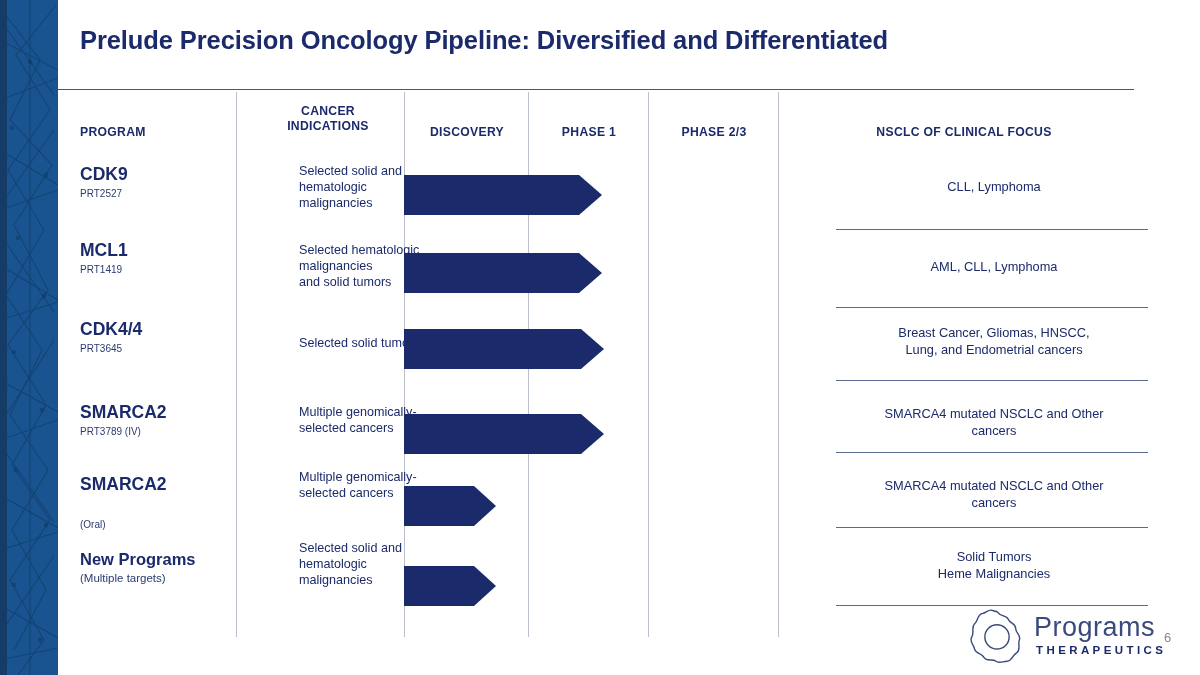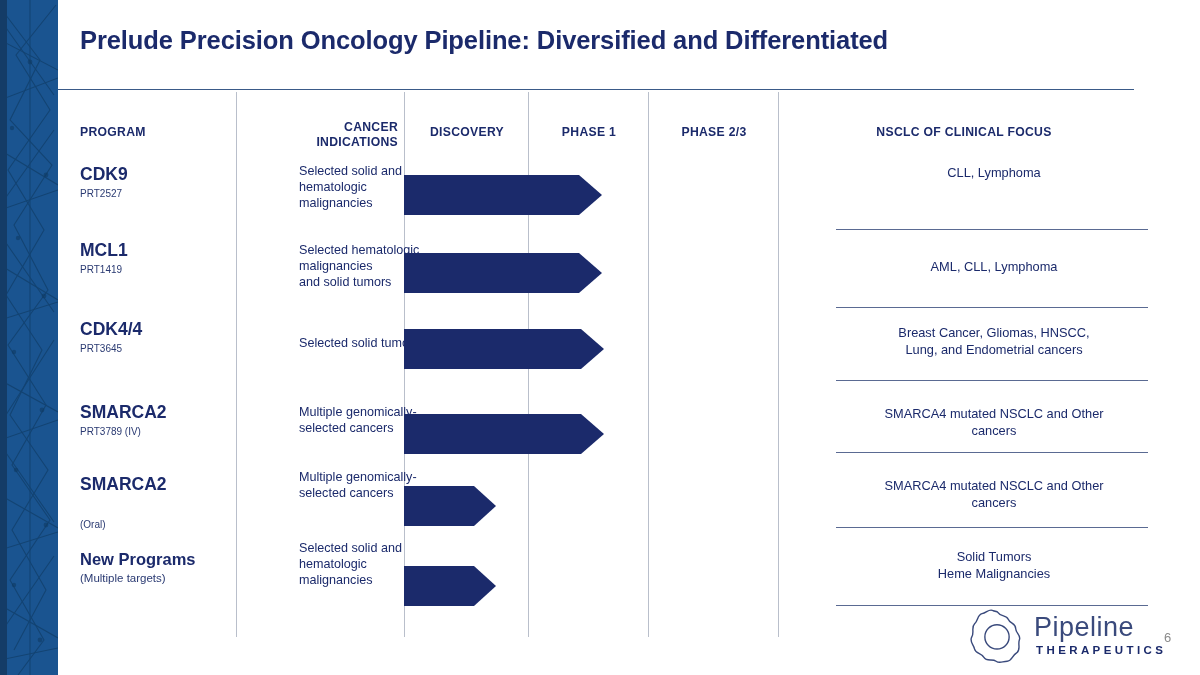--- a/index.html
+++ b/index.html
@@ -176,21 +176,21 @@
   <div id="table">
 
     <div class="vline" style="left:178px; height:545px;"></div>
     <div class="vline" style="left:346px; height:545px;"></div>
     <div class="vline" style="left:470px; height:545px;"></div>
     <div class="vline" style="left:590px; height:545px;"></div>
     <div class="vline" style="left:720px; height:545px;"></div>
 
     <div class="colhead" style="left:22px; top:33px; width:130px; text-align:left;">PROGRAM</div>
 
-    <div class="colhead" style="left:200px; top:28px; width:140px;text-align:right;">
+    <div class="colhead" style="left:200px; top:12px; width:140px;">
       <div>CANCER</div>
       <div>INDICATIONS</div>
     </div>
 
     <div class="colhead" style="left:348px; top:33px; width:122px;">DISCOVERY</div>
 
     <div class="colhead" style="left:472px; top:33px; width:118px;">PHASE 1</div>
 
     <div class="colhead" style="left:592px; top:33px; width:128px;">PHASE 2/3</div>
 
@@ -202,21 +202,21 @@
         <div class="code">PRT2527</div>
       </div>
       <div class="indic" style="top:71px; white-space:pre-line;">Selected solid and
 hematologic
 malignancies</div>
       <div class="bar" style="left:346px; top:83px;">
         <svg width="200" height="40" viewBox="0 0 200 40">
           <polygon points="0,0 175,0 198,20 175,40 0,40" fill="#1b2a6b"></polygon>
         </svg>
       </div>
-      <div class="focus" style="top:72px; white-space:pre-line;">CLL, Lymphoma</div>
+      <div class="focus" style="top:86px; white-space:pre-line;">CLL, Lymphoma</div>
       <div class="hline" style="top:137px;"></div>
     </div>
 
     <div class="row">
       <div class="prog" style="top:148px;">
         <div class="name">MCL1</div>
         <div class="code">PRT1419</div>
       </div>
       <div class="indic" style="top:150px; white-space:pre-line;">Selected hematologic
 malignancies
@@ -306,20 +306,20 @@
         <path d="M30 4
                  C34 10 40 7 42 12 C44 17 50 16 50 22
                  C50 27 56 29 54 34 C52 39 56 45 51 48
                  C46 51 46 57 41 57 C36 57 33 60 29 57
                  C25 54 19 58 16 53 C13 48 7 49 6 44
                  C5 39 0 36 3 31 C6 26 2 21 6 17
                  C10 13 9 7 14 6 C19 5 22 0 26 3 Z"></path>
         <circle cx="30" cy="31" r="13"></circle>
       </g>
     </svg>
-    <div style="position:absolute; left:66px; top:4px; font-size:27px; color:#3a4a7c; letter-spacing:0.5px;">Pipeline</div>
+    <div style="position:absolute; left:66px; top:4px; font-size:27px; color:#3a4a7c; letter-spacing:0.5px;">Programs</div>
     <div style="position:absolute; left:68px; top:36px; font-size:11.5px; font-weight:bold;
                 color:#1b2a6b; letter-spacing:3.4px;">THERAPEUTICS</div>
   </div>
 
   <div style="position:absolute; left:1106px; top:630px; font-size:13px; color:#8a8a8a;">6</div>
 
 </div>
 
 </body></html>

